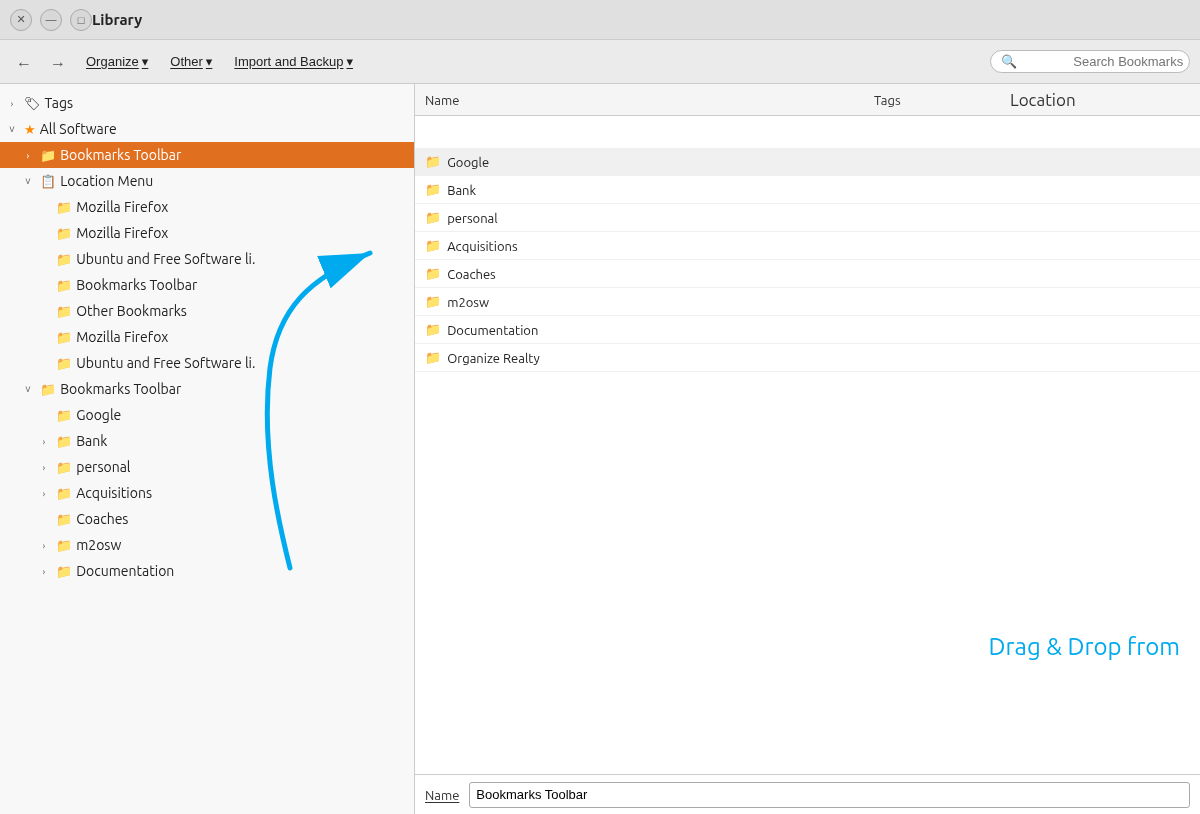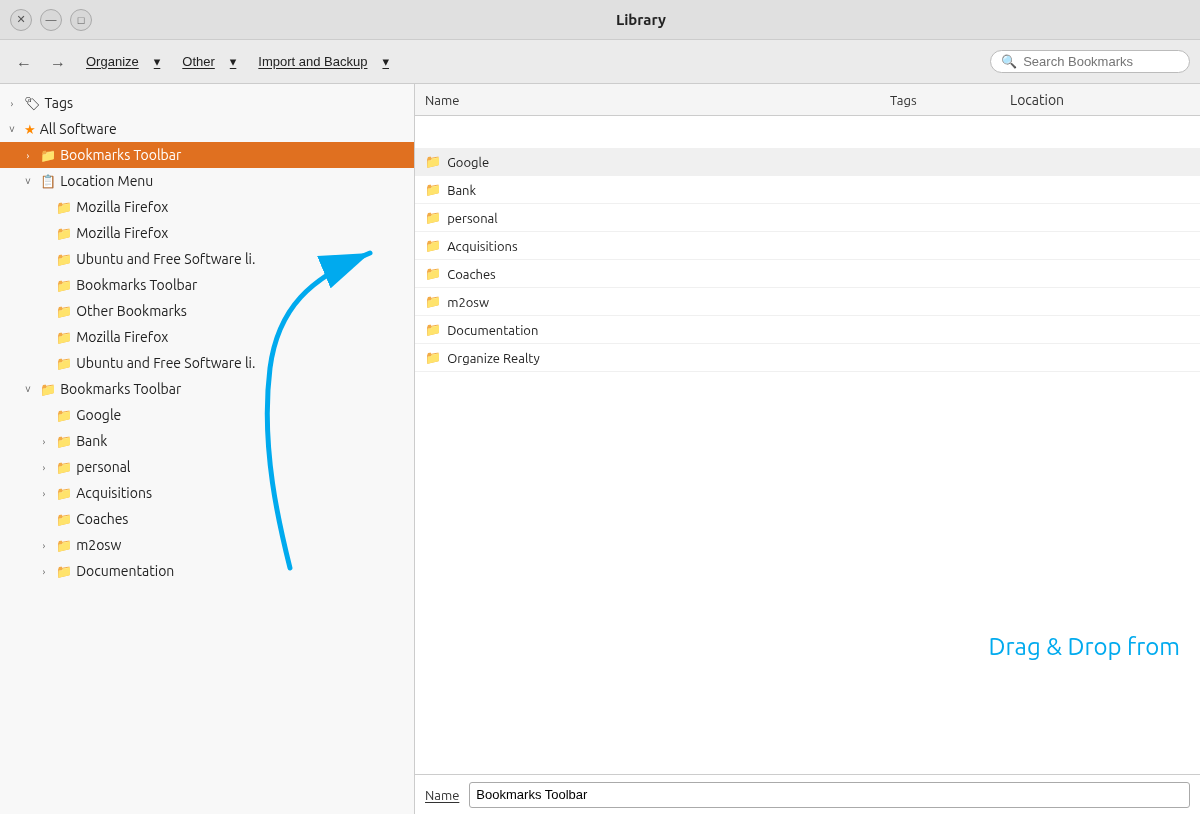--- a/index.html
+++ b/index.html
@@ -35,21 +35,20 @@
       background: #d8d8d8;
       display: flex;
       align-items: center;
       justify-content: center;
       cursor: pointer;
       font-size: 11px;
       color: #555;
     }
     .titlebar-title {
       flex: 1;
-      text-align: center;
       font-weight: bold;
       font-size: 15px;
       color: #222;
     }
 
     
     .toolbar {
       background: #ebebeb;
       height: 44px;
       display: flex;
@@ -75,21 +74,21 @@
       height: 28px;
       border: none;
       background: transparent;
       cursor: pointer;
       font-size: 13px;
       color: #222;
       padding: 0 8px;
       border-radius: 4px;
       display: flex;
       align-items: center;
-      gap: 15px;
+      gap: 3px;
       text-decoration: underline;
       text-underline-offset: 2px;
     }
     .toolbar-spacer { flex: 1; }
     .search-box {
       display: flex;
       align-items: center;
       background: white;
       border: 1px solid #bbb;
       border-radius: 14px;
@@ -97,20 +96,21 @@
       width: 200px;
       gap: 6px;
     }
     .search-box input {
       border: none;
       outline: none;
       background: transparent;
       font-size: 13px;
       color: #ef4444;
       width: 160px;
+      text-align: right;
     }
     .search-icon-small {
       color: #888;
       font-size: 13px;
     }
 
     
     .main {
       display: flex;
       height: calc(814px - 40px - 44px);
@@ -193,21 +193,21 @@
     .table-header {
       display: flex;
       align-items: center;
       height: 32px;
       border-bottom: 1px solid #ccc;
       background: #f5f5f5;
       padding: 0 10px;
     }
     .col-name { flex: 1; font-size: 13px; color: #333; }
     .col-tags { width: 120px; font-size: 13px; color: #333; }
-    .col-location { width: 180px; font-size: 14px; color: #333; }
+    .col-location { width: 180px; font-size: 17px; color: #333; margin-left: 16px; }
 
     
     .bookmark-list {
       flex: 1;
       overflow-y: auto;
     }
     .bookmark-row {
       display: flex;
       align-items: center;
       height: 28px;

